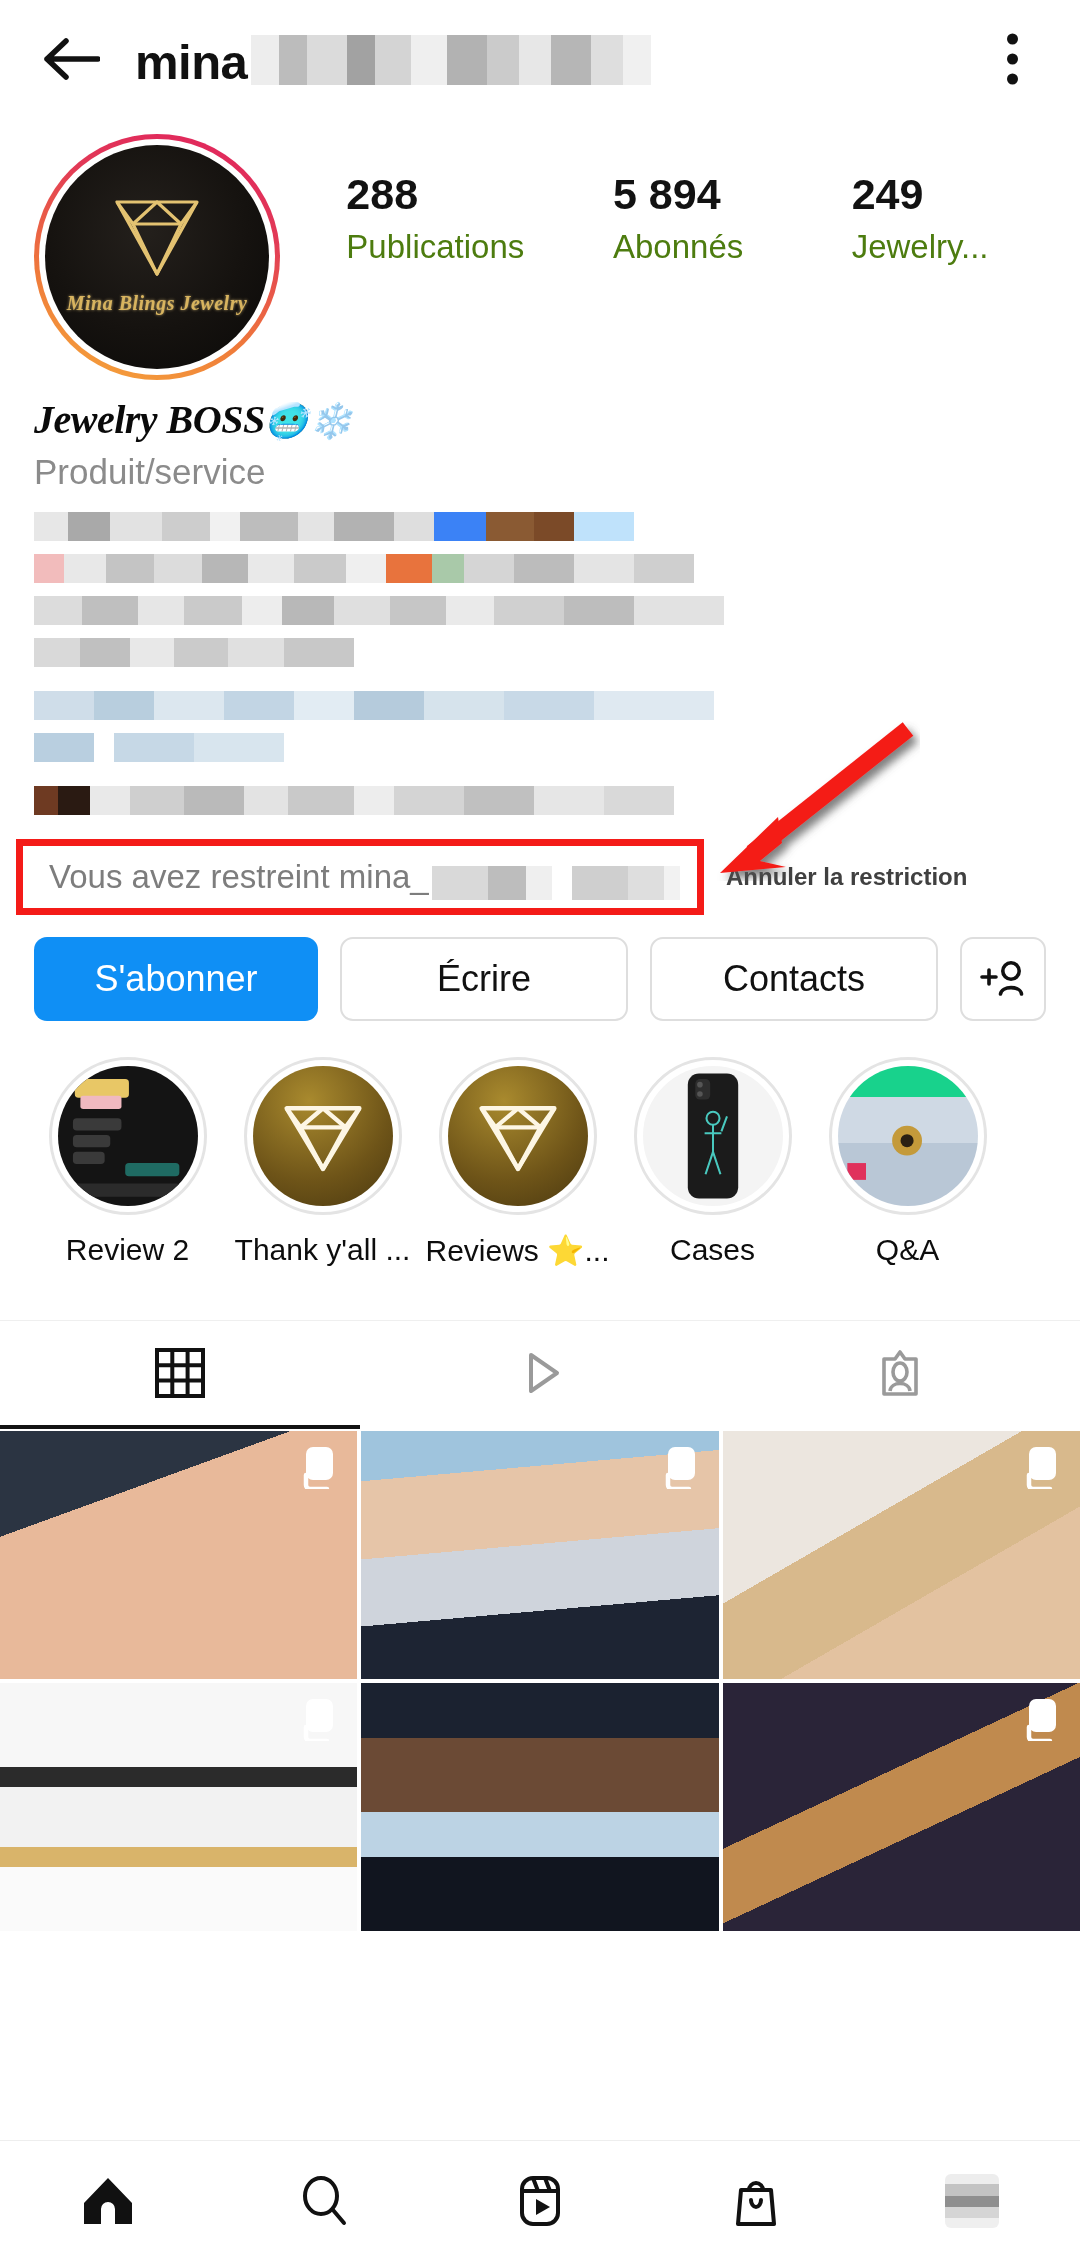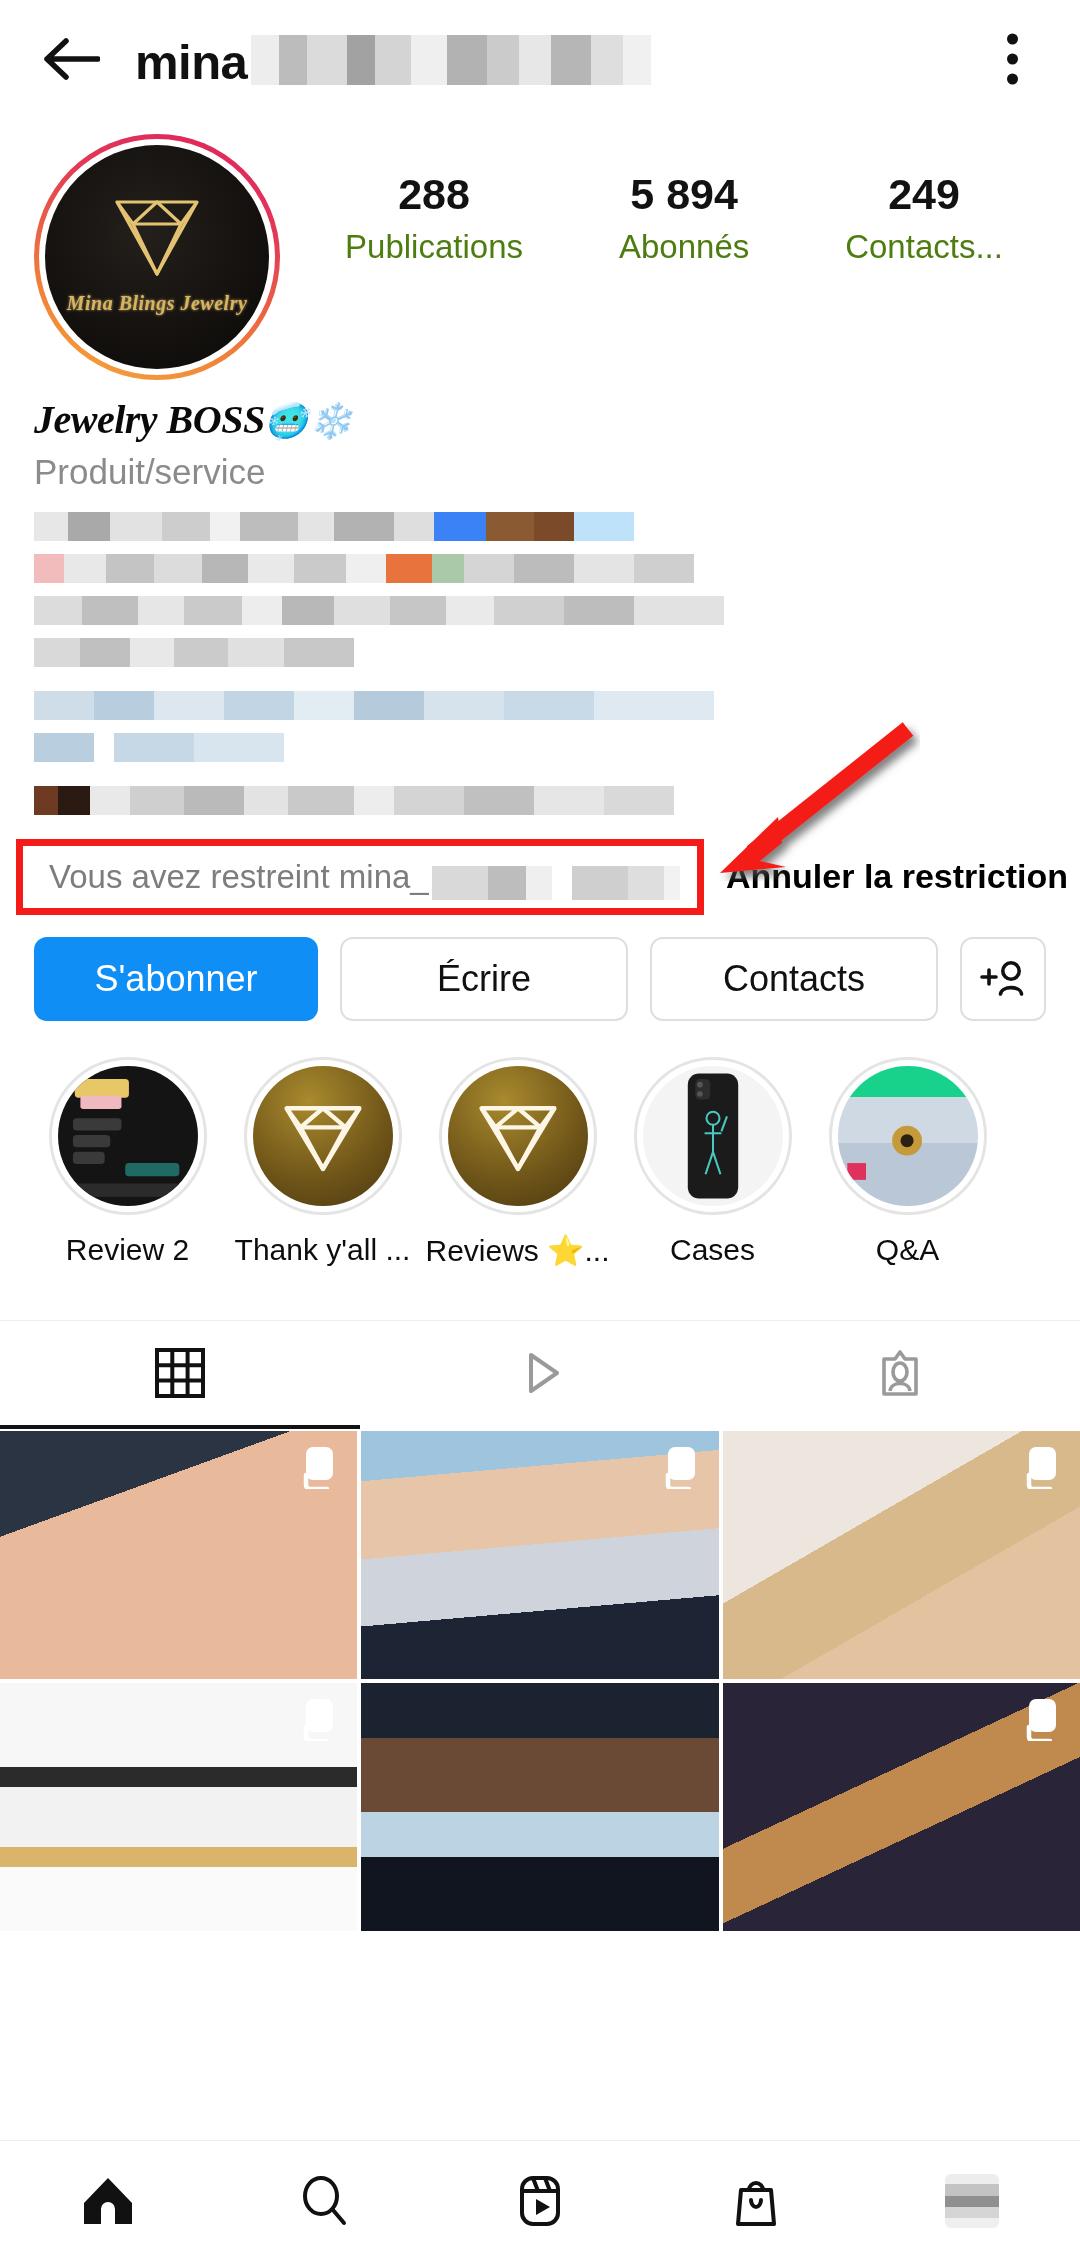--- a/index.html
+++ b/index.html
@@ -45,21 +45,21 @@
   }
   .diamond-svg { margin-top:-10px; }
   .brandtext {
     font-family:"Liberation Serif", serif; font-style:italic; font-weight:bold;
     font-size:20px; color:#d8b45f; letter-spacing:.5px; margin-top:6px;
     text-shadow:0 0 3px rgba(230,200,130,.8);
   }
 
   .stats { flex:1 1 auto; display:flex; justify-content:space-around; align-items:flex-start;
            padding:36px 0 0 22px; }
-  .stat { text-align:center; min-width:150px; }
+  .stat { min-width:150px; }
   .stat-num { font-size:43px; font-weight:bold; color:#121212; line-height:1.15; }
   .stat-lbl { font-size:33px; color:#4d7c0f; margin-top:9px; white-space:nowrap; }
 
   
   .bio { padding:18px 34px 0 34px; }
   .bio-title {
     font-family:"Liberation Serif", serif; font-style:italic; font-weight:bold;
     font-size:40px; color:#0a0a0a; letter-spacing:-0.5px; line-height:1.12;
   }
   .bio-emoji { font-size:35px; letter-spacing:1px; }
@@ -81,21 +81,21 @@
     border:7px solid #f41b18; background:#fff;
     height:76px; width:688px; display:flex; align-items:center; padding-left:26px;
     margin-left:16px; position:relative; z-index:3;
   }
   .restrict-text { font-size:33px; color:#7d7d7d; white-space:nowrap; }
   .restrict-blur {
     display:inline-block; width:248px; height:34px; margin-left:3px; position:relative; top:6px;
     background:linear-gradient(90deg,#d9d9d9 0 56px,#bdbdbd 56px 94px,#efefef 94px 120px,#ffffff 120px 140px,#cfcfcf 140px 196px,#dedede 196px 232px,#f2f2f2 232px 248px);
     filter:blur(0.4px);
   }
-  .restrict-action { font-size:34px; font-weight:bold; color:#000000; margin-left:22px; white-space:nowrap; }
+  .restrict-action { font-size:24px; font-weight:bold; color:#404040; margin-left:22px; white-space:nowrap; }
 
   .arrow-anno { position:absolute; left:690px; top:-118px; z-index:5; }
 
   
   .actions { display:flex; gap:22px; padding:22px 34px 0 34px; align-items:center; }
   .btn {
     height:84px; border-radius:13px; display:flex; align-items:center; justify-content:center;
     font-size:36px; color:#111; background:#fff; border:2px solid #dedede; flex:1 1 0;
   }
   .btn.primary { background:#0f8ff5; color:#fff; border:none; font-weight:normal; }
@@ -183,21 +183,21 @@
       <div class="stat">
         <div class="stat-num">288</div>
         <div class="stat-lbl">Publications</div>
       </div>
       <div class="stat">
         <div class="stat-num">5 894</div>
         <div class="stat-lbl">Abonnés</div>
       </div>
       <div class="stat">
         <div class="stat-num">249</div>
-        <div class="stat-lbl">Contacts...</div>
+        <div class="stat-lbl">Jewelry...</div>
       </div>
     </div>
   </div>
 
   <div class="bio">
     <div class="bio-title">
       <span>Jewelry BOSS</span><span class="bio-emoji">🥶❄️</span>
     </div>
     <div class="bio-cat">Produit/service</div>
 

